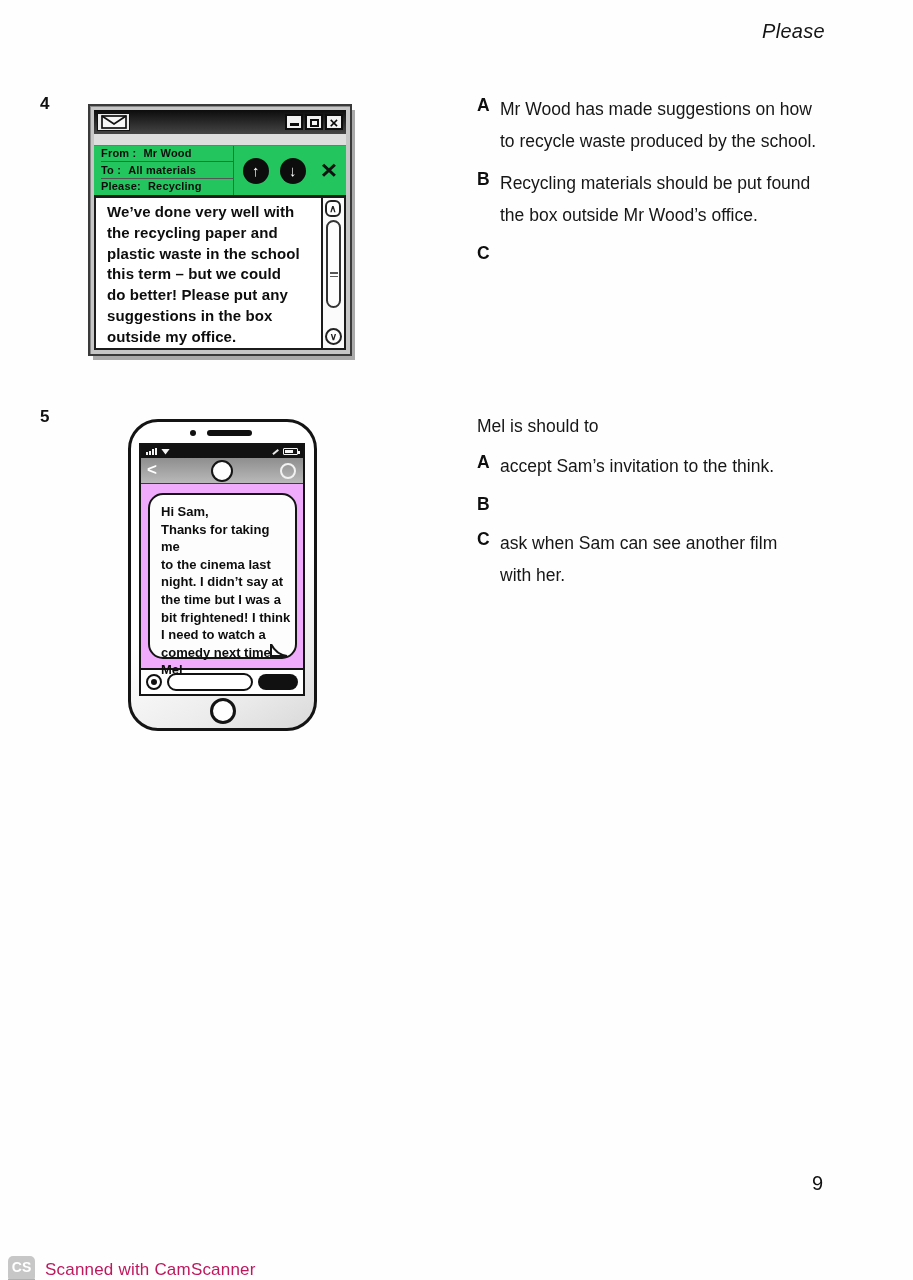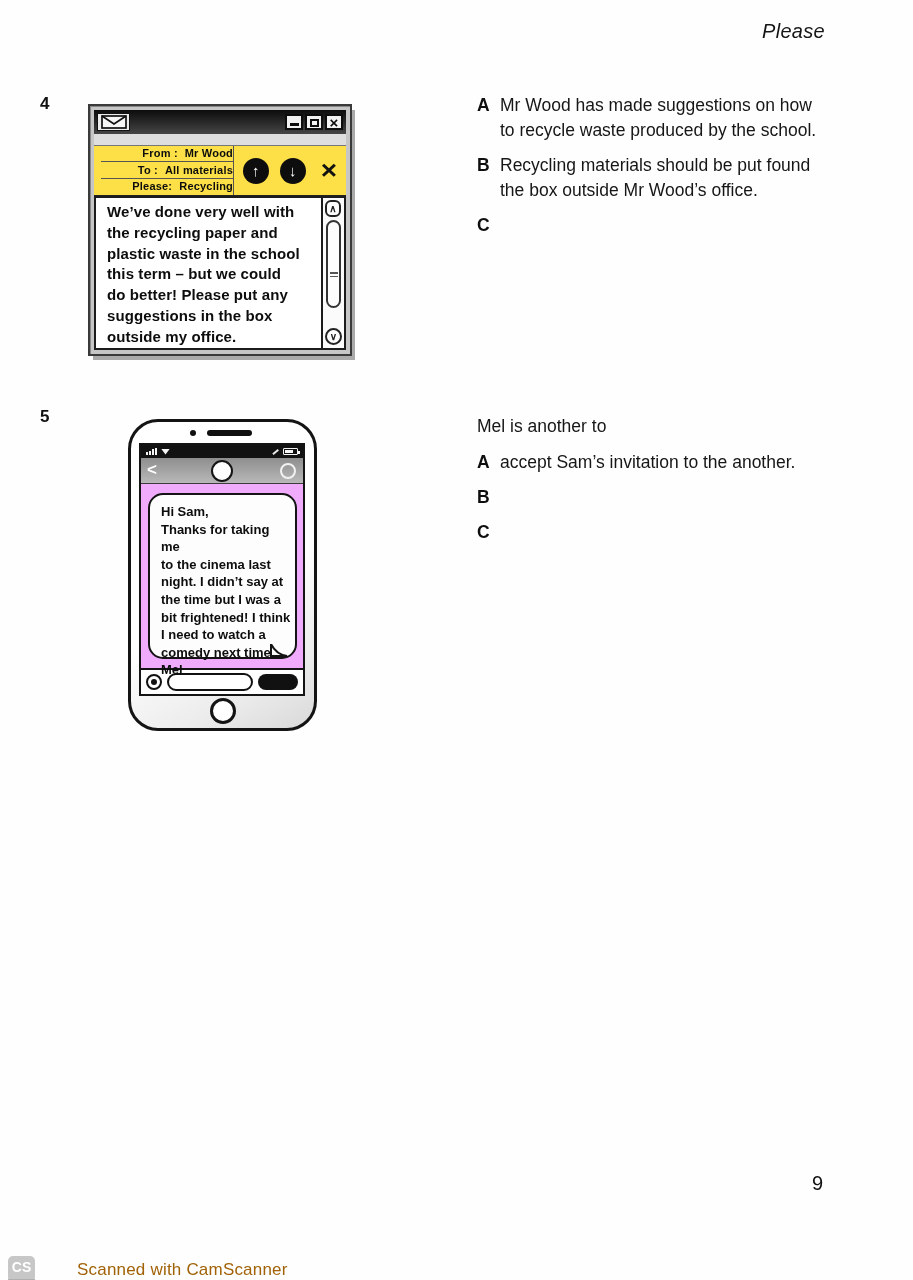--- a/index.html
+++ b/index.html
@@ -21,21 +21,21 @@
   .q5num { left:40px; top:407px; }
   .page-number { position:absolute; left:812px; top:1172px; font-size:20px; color:#111; }
 
   
   .optcol { position:absolute; width:352px; }
   .q4opts { left:477px; top:93px; }
   .q5block { left:477px; top:414px; }
   .stem { font-size:17.5px; line-height:24px; margin-bottom:12px; color:#161616; }
   .opt { display:flex; margin-bottom:10px; }
   .opt .letter { font-weight:bold; font-size:17.5px; line-height:25px; width:23px; flex:0 0 23px; color:#0e0e0e; }
-  .opt .otext { font-size:17.5px; line-height:25px; color:#161616; }
+  .opt .otext { font-size:17.5px; line-height:32px; color:#161616; }
 
   
   .email-window {
     position:absolute; left:88px; top:104px; width:264px; height:252px;
     background:#c6c6c6; border:2px solid #3a3a3a; padding:4px;
     box-shadow:4px 5px 0 -1px #aaa, 1px 1px 0 #888 inset;
   }
   .titlebar {
     height:24px; background:linear-gradient(180deg,#0c0c0c 0%,#454545 100%);
     display:flex; align-items:center; justify-content:space-between; padding:0 3px;
@@ -43,21 +43,21 @@
   .env-box { width:33px; height:18px; background:#ececec; border:1px solid #111; display:flex; align-items:center; justify-content:center; }
   .winbtns { display:flex; gap:2px; align-items:center; }
   .wbtn { width:18px; height:16px; background:#f2f2f2; border:2px solid #0d0d0d; display:flex; align-items:flex-end; justify-content:center; position:relative; }
   .minbar { display:block; width:9px; height:3px; background:#0d0d0d; margin-bottom:2px; }
   .maxsq { display:block; width:9px; height:8px; border:2px solid #0d0d0d; margin-bottom:1px; }
   .wbtn.cls { align-items:center; }
   .x-glyph { font-size:15px; font-weight:900; color:#0a0a0a; line-height:1; transform:scaleY(.95); }
 
   .toolstrip { height:12px; background:#dedede; border-bottom:1px solid #777; }
 
-  .emailhead { height:50px; background:#fde047; border-bottom:1px solid #222; display:flex;text-align:right; }
+  .emailhead { height:50px; background:#22c55e; border-bottom:1px solid #222; display:flex; }
   .fields { width:140px; flex:0 0 140px; border-right:1px solid #555; padding-left:7px; display:flex; flex-direction:column; justify-content:space-evenly; }
   .frow { font-size:11px; font-weight:bold; color:#0d0d0d; height:16px; line-height:15px; letter-spacing:.2px; }
   .frow.u { border-bottom:1px solid #555; }
   .flabel { margin-right:7px; }
   .headbtns { flex:1; display:flex; align-items:center; justify-content:center; gap:11px; }
   .circbtn { width:26px; height:26px; border-radius:50%; background:#0d0d0d; color:#fff;
              display:flex; align-items:center; justify-content:center; font-size:15px; font-weight:bold; }
   .delx { font-size:28px; font-weight:600; color:#111; line-height:1; margin-left:4px; transform:scaleY(.9); }
 
   .emailbody { height:154px; background:#fff; border:2px solid #1c1c1c; display:flex; }
@@ -101,21 +101,21 @@
   .inputbar { height:26px; border-top:2px solid #141414; background:#fff; display:flex; align-items:center; gap:5px; padding:0 5px; }
   .lens { width:16px; height:16px; border-radius:50%; border:2.5px solid #111; position:relative; flex:0 0 16px; }
   .lens i { position:absolute; left:50%; top:50%; transform:translate(-50%,-50%); width:6px; height:6px; border-radius:50%; background:#111; }
   .msginput { flex:1; height:18px; border:2px solid #111; border-radius:10px; background:#fff; }
   .sendbtn { width:40px; height:16px; border-radius:8px; background:#111; flex:0 0 40px; }
   .homebtn { position:absolute; left:50%; bottom:4px; transform:translateX(-50%); width:26px; height:26px; border-radius:50%; border:3px solid #141414; background:#fff; }
 
   
   .cs-logo { position:absolute; left:8px; top:1256px; width:27px; height:26px; background:#c7c7c7; border-radius:5px; color:#fff; font-size:14px; font-weight:bold; text-align:center; line-height:22px; }
   .cs-logo:after { content:""; position:absolute; left:0; right:0; bottom:-4px; height:7px; background:#b0b0b0; border-radius:0 0 4px 4px; }
-  .cs-text { position:absolute; left:45px; top:1260px; font-size:17px; color:#a16207; letter-spacing:.2px;margin-left:32px; }
+  .cs-text { position:absolute; left:45px; top:1260px; font-size:17px; color:#be185d; letter-spacing:.2px; }
 </style>
 </head>
 <body>
 
 <div class="page">
 
   <div class="reading-heading">Please</div>
 
   <div class="qnum q4num">4</div>
 
@@ -252,30 +252,32 @@
             <i></i>
           </span>
         <span class="msginput"></span>
         <span class="sendbtn"></span>
       </div>
     </div>
     <span class="homebtn"></span>
   </div>
 
   <div class="optcol q5block">
-    <div class="stem">Mel is another to</div>
+    <div class="stem">Mel is should to</div>
     <div class="opt">
       <span class="letter">A</span>
-      <span class="otext pre">accept Sam’s invitation to the another.</span>
+      <span class="otext pre">accept Sam’s invitation to the think.</span>
     </div>
     <div class="opt">
       <span class="letter">B</span>
     </div>
     <div class="opt">
       <span class="letter">C</span>
+      <span class="otext pre">ask when Sam can see another film
+with her.</span>
     </div>
   </div>
 
   <div class="page-number">9</div>
   <div class="cs-logo">CS</div>
   <div class="cs-text">Scanned with CamScanner</div>
 
 </div>
 
 </body></html>

